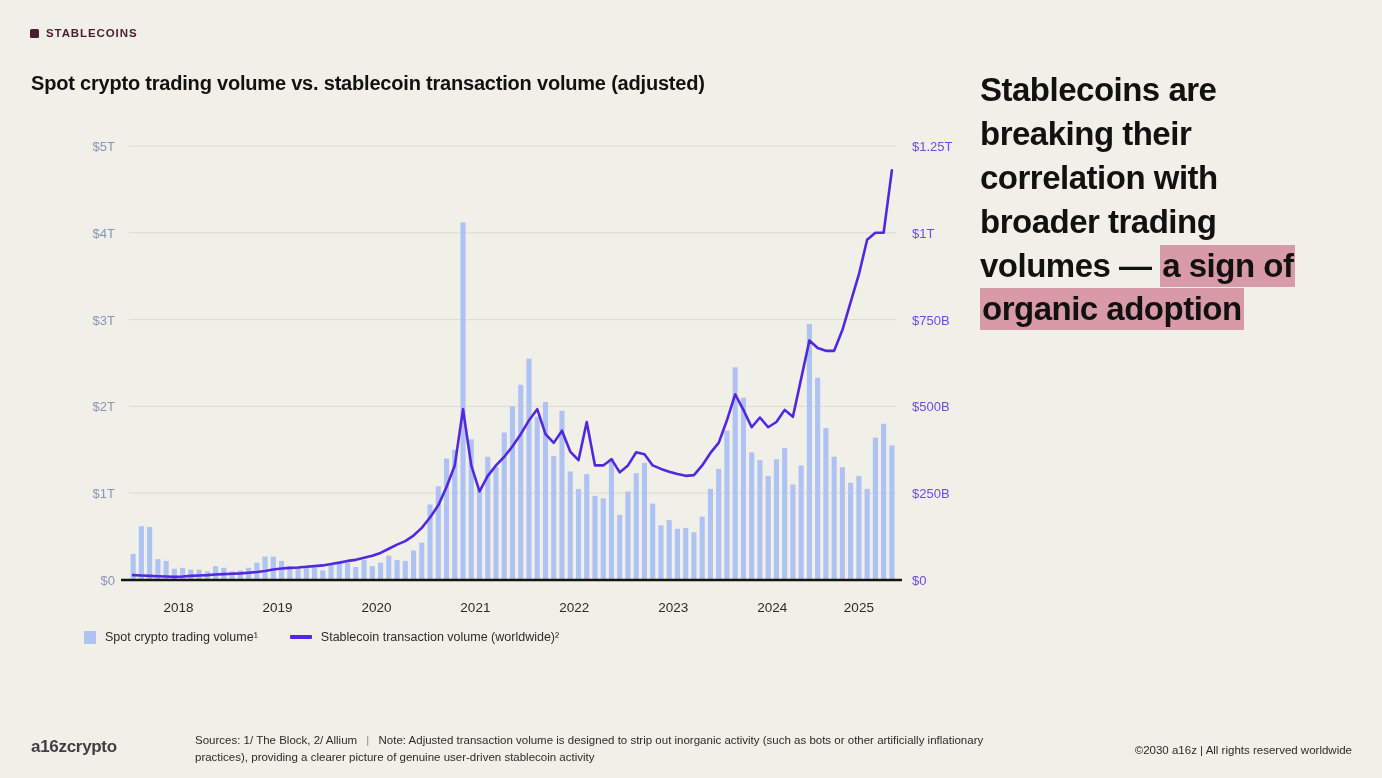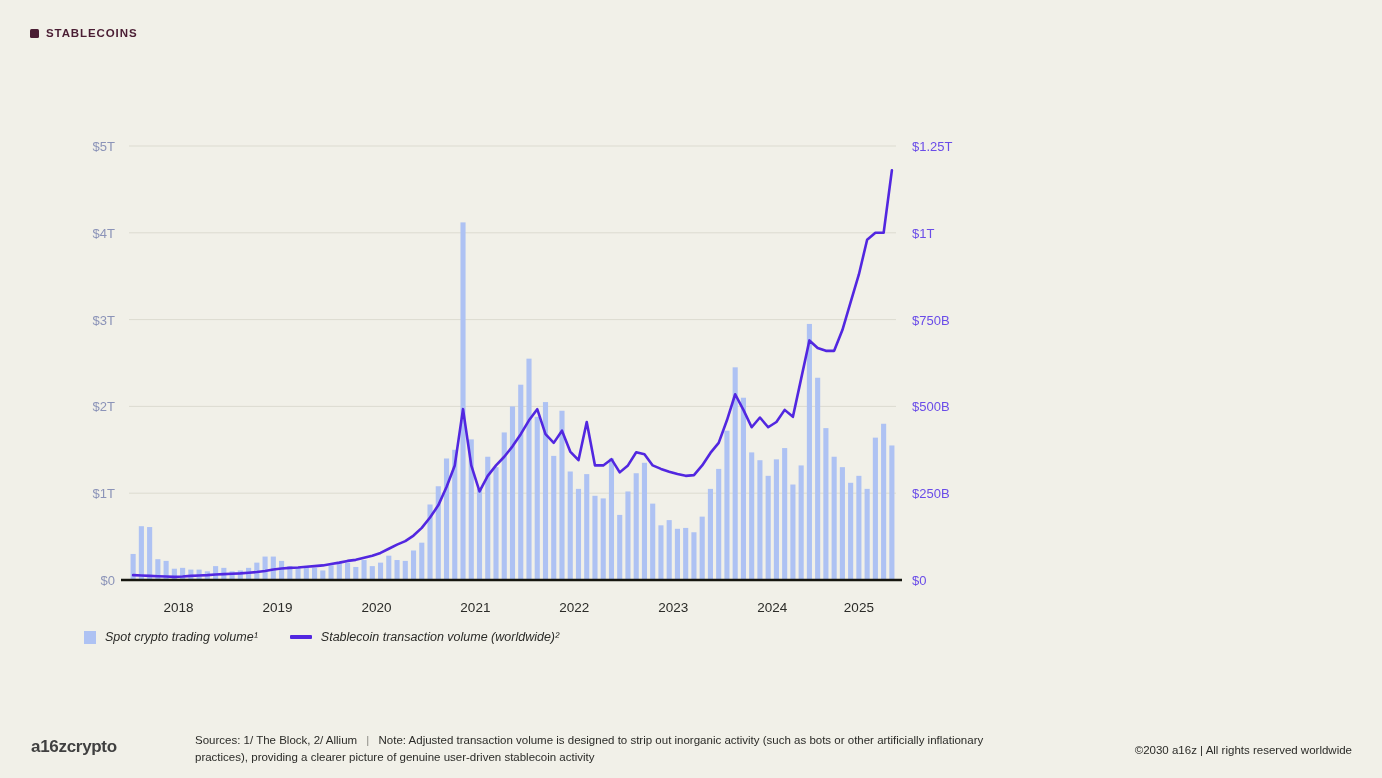--- a/index.html
+++ b/index.html
@@ -49,21 +49,21 @@
   }
 
   
   .legend {
     position: absolute; left: 84px; top: 630px;
     display: flex; align-items: center; gap: 32px;
   }
   .legend-item { display: flex; align-items: center; gap: 9px; }
   .legend-swatch-bar { width: 12px; height: 13px; background: #aec2f3; }
   .legend-swatch-line { width: 22px; height: 4px; background: #5227e0; border-radius: 1px; }
-  .legend-text { font-size: 12.5px; color: #2b2b28; font-style: italic; }
+  .legend-text { font-size: 12.5px; color: #2b2b28; }
 
   
   .headline {
     position: absolute; left: 980px; top: 68px;
     width: 360px;
     font-size: 33px; line-height: 1.33; font-weight: bold;
     color: #111110; letter-spacing: -0.5px;
   }
   .hl-mark {
     background: #d99aa8;
@@ -92,20 +92,21 @@
 </head>
 <body>
 
 <div class="page">
 
   <div class="eyebrow">
     <span class="eyebrow-dot"></span>
     <span class="eyebrow-text">STABLECOINS</span>
   </div>
 
+  <div class="chart-title">Spot crypto trading volume vs. stablecoin transaction volume (adjusted)</div>
 
   <div class="chart-wrap">
     <svg class="chart-svg" id="chart-svg" width="950" height="500" viewBox="0 0 950 500">
       <g id="gridlines">
           <line x1="88" x2="855" y1="26" y2="26" stroke="#dcdbd0" stroke-width="1"></line>
           <line x1="88" x2="855" y1="112.79999999999995" y2="112.79999999999995" stroke="#dcdbd0" stroke-width="1"></line>
           <line x1="88" x2="855" y1="199.60000000000002" y2="199.60000000000002" stroke="#dcdbd0" stroke-width="1"></line>
           <line x1="88" x2="855" y1="286.4" y2="286.4" stroke="#dcdbd0" stroke-width="1"></line>
           <line x1="88" x2="855" y1="373.2" y2="373.2" stroke="#dcdbd0" stroke-width="1"></line>
         </g>
@@ -243,20 +244,23 @@
     <div class="legend-item">
       <span class="legend-swatch-bar"></span>
       <span class="legend-text">Spot crypto trading volume¹</span>
     </div>
     <div class="legend-item">
       <span class="legend-swatch-line"></span>
       <span class="legend-text">Stablecoin transaction volume (worldwide)²</span>
     </div>
   </div>
 
+  <div class="headline">
+    <span>Stablecoins are breaking their correlation with broader trading volumes — </span><span class="hl-mark">a sign of organic adoption</span>
+  </div>
 
   <div class="footer-logo">a16zcrypto</div>
   <div class="footer-note">
     <span>Sources: 1/ The Block, 2/ Allium</span>
     <span class="footer-sep">|</span>
     <span>Note: Adjusted transaction volume is designed to strip out inorganic activity (such as bots or other artificially inflationary practices), providing a clearer picture of genuine user-driven stablecoin activity</span>
   </div>
   <div class="footer-copy">©2030 a16z | All rights reserved worldwide</div>
 
 </div>

